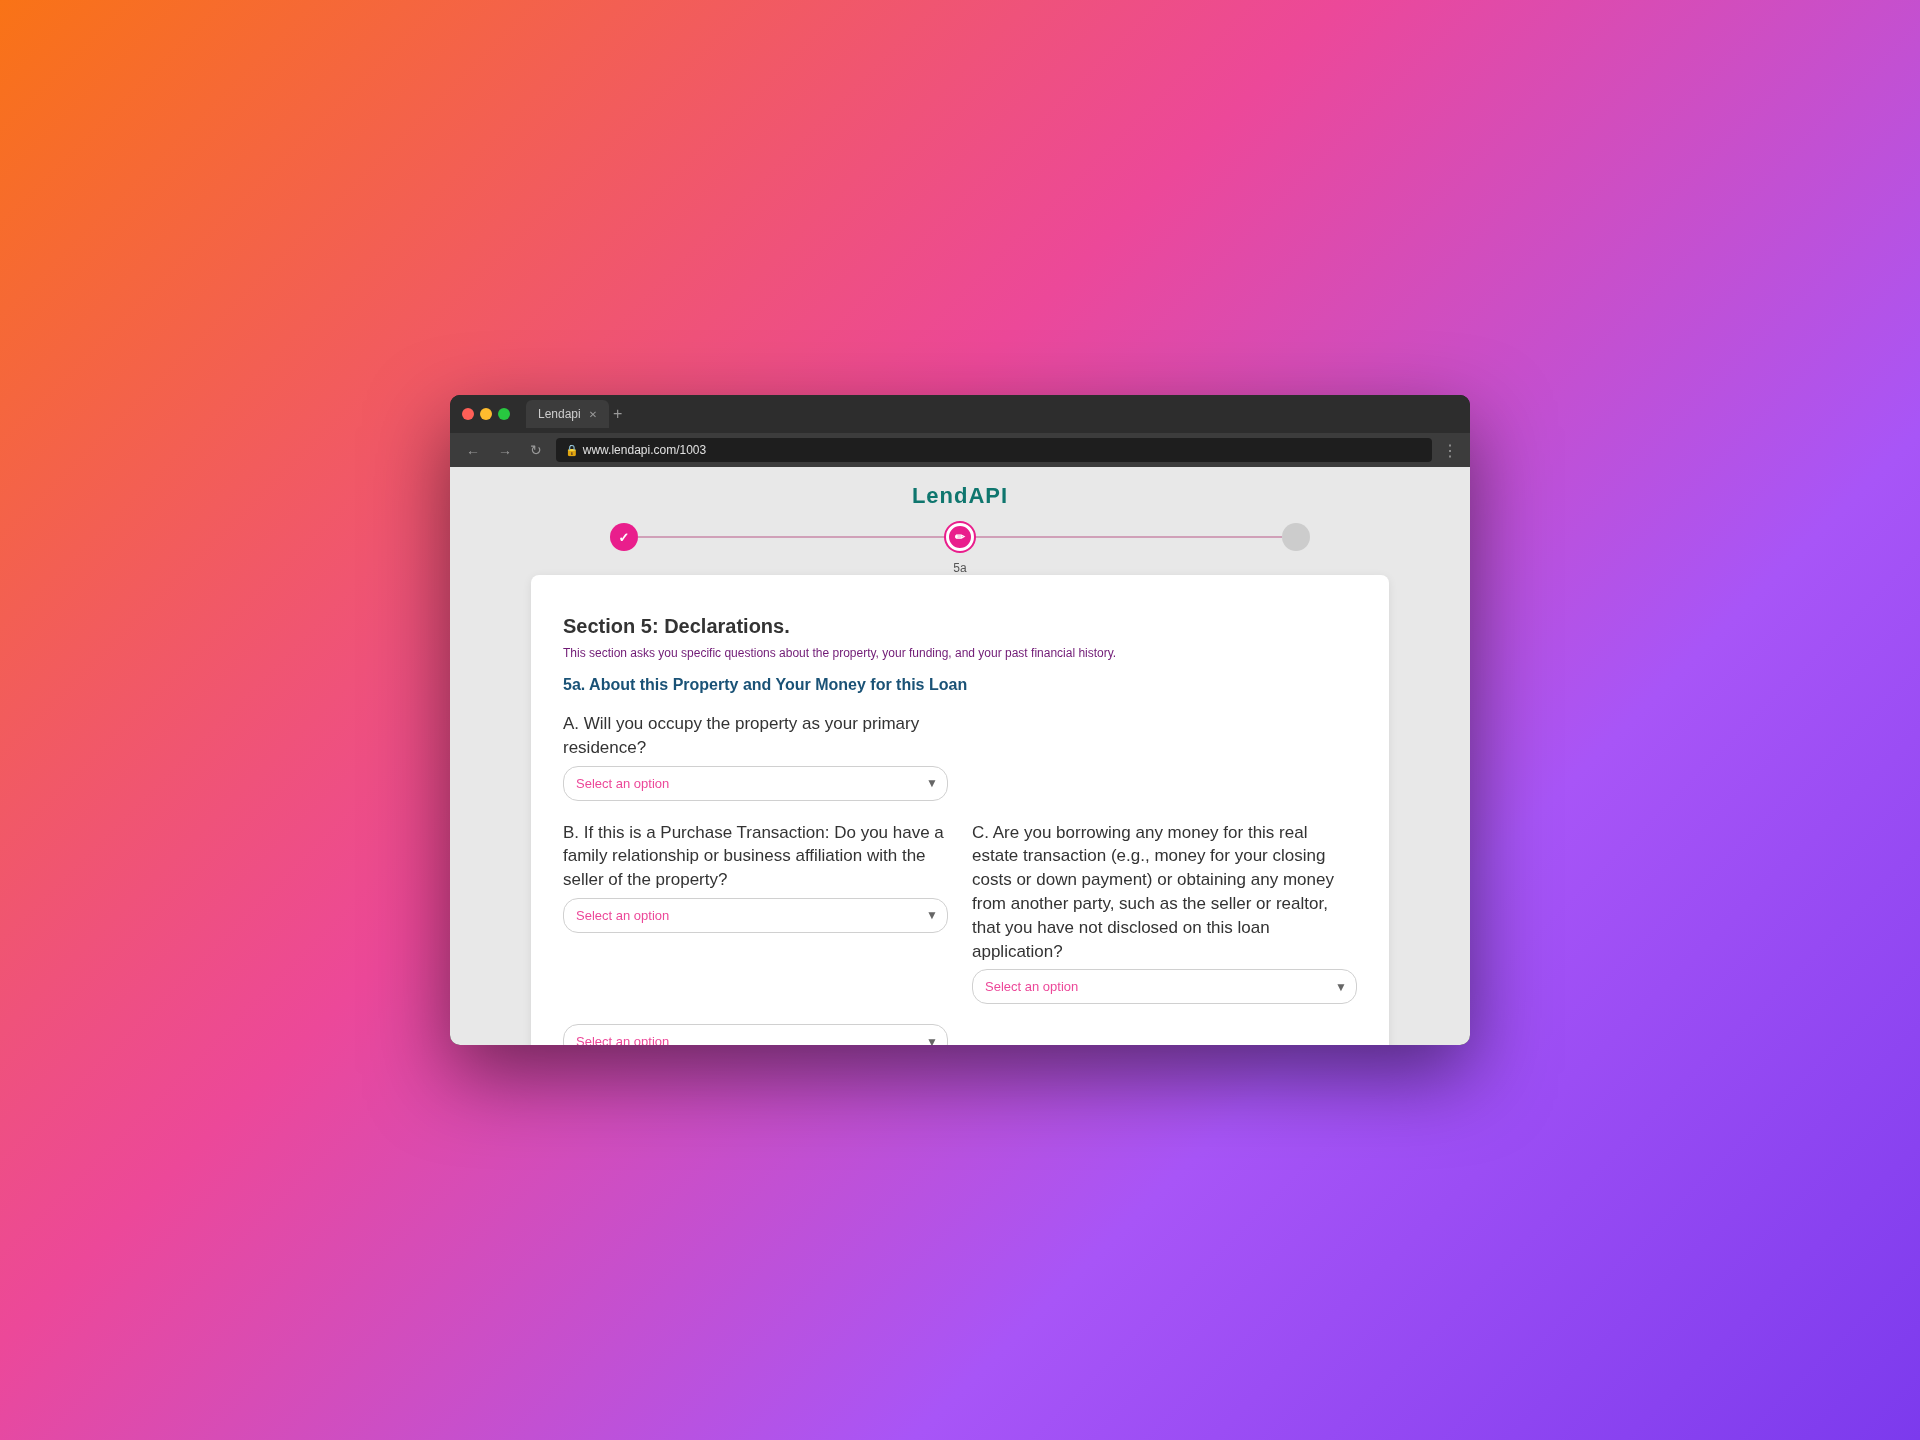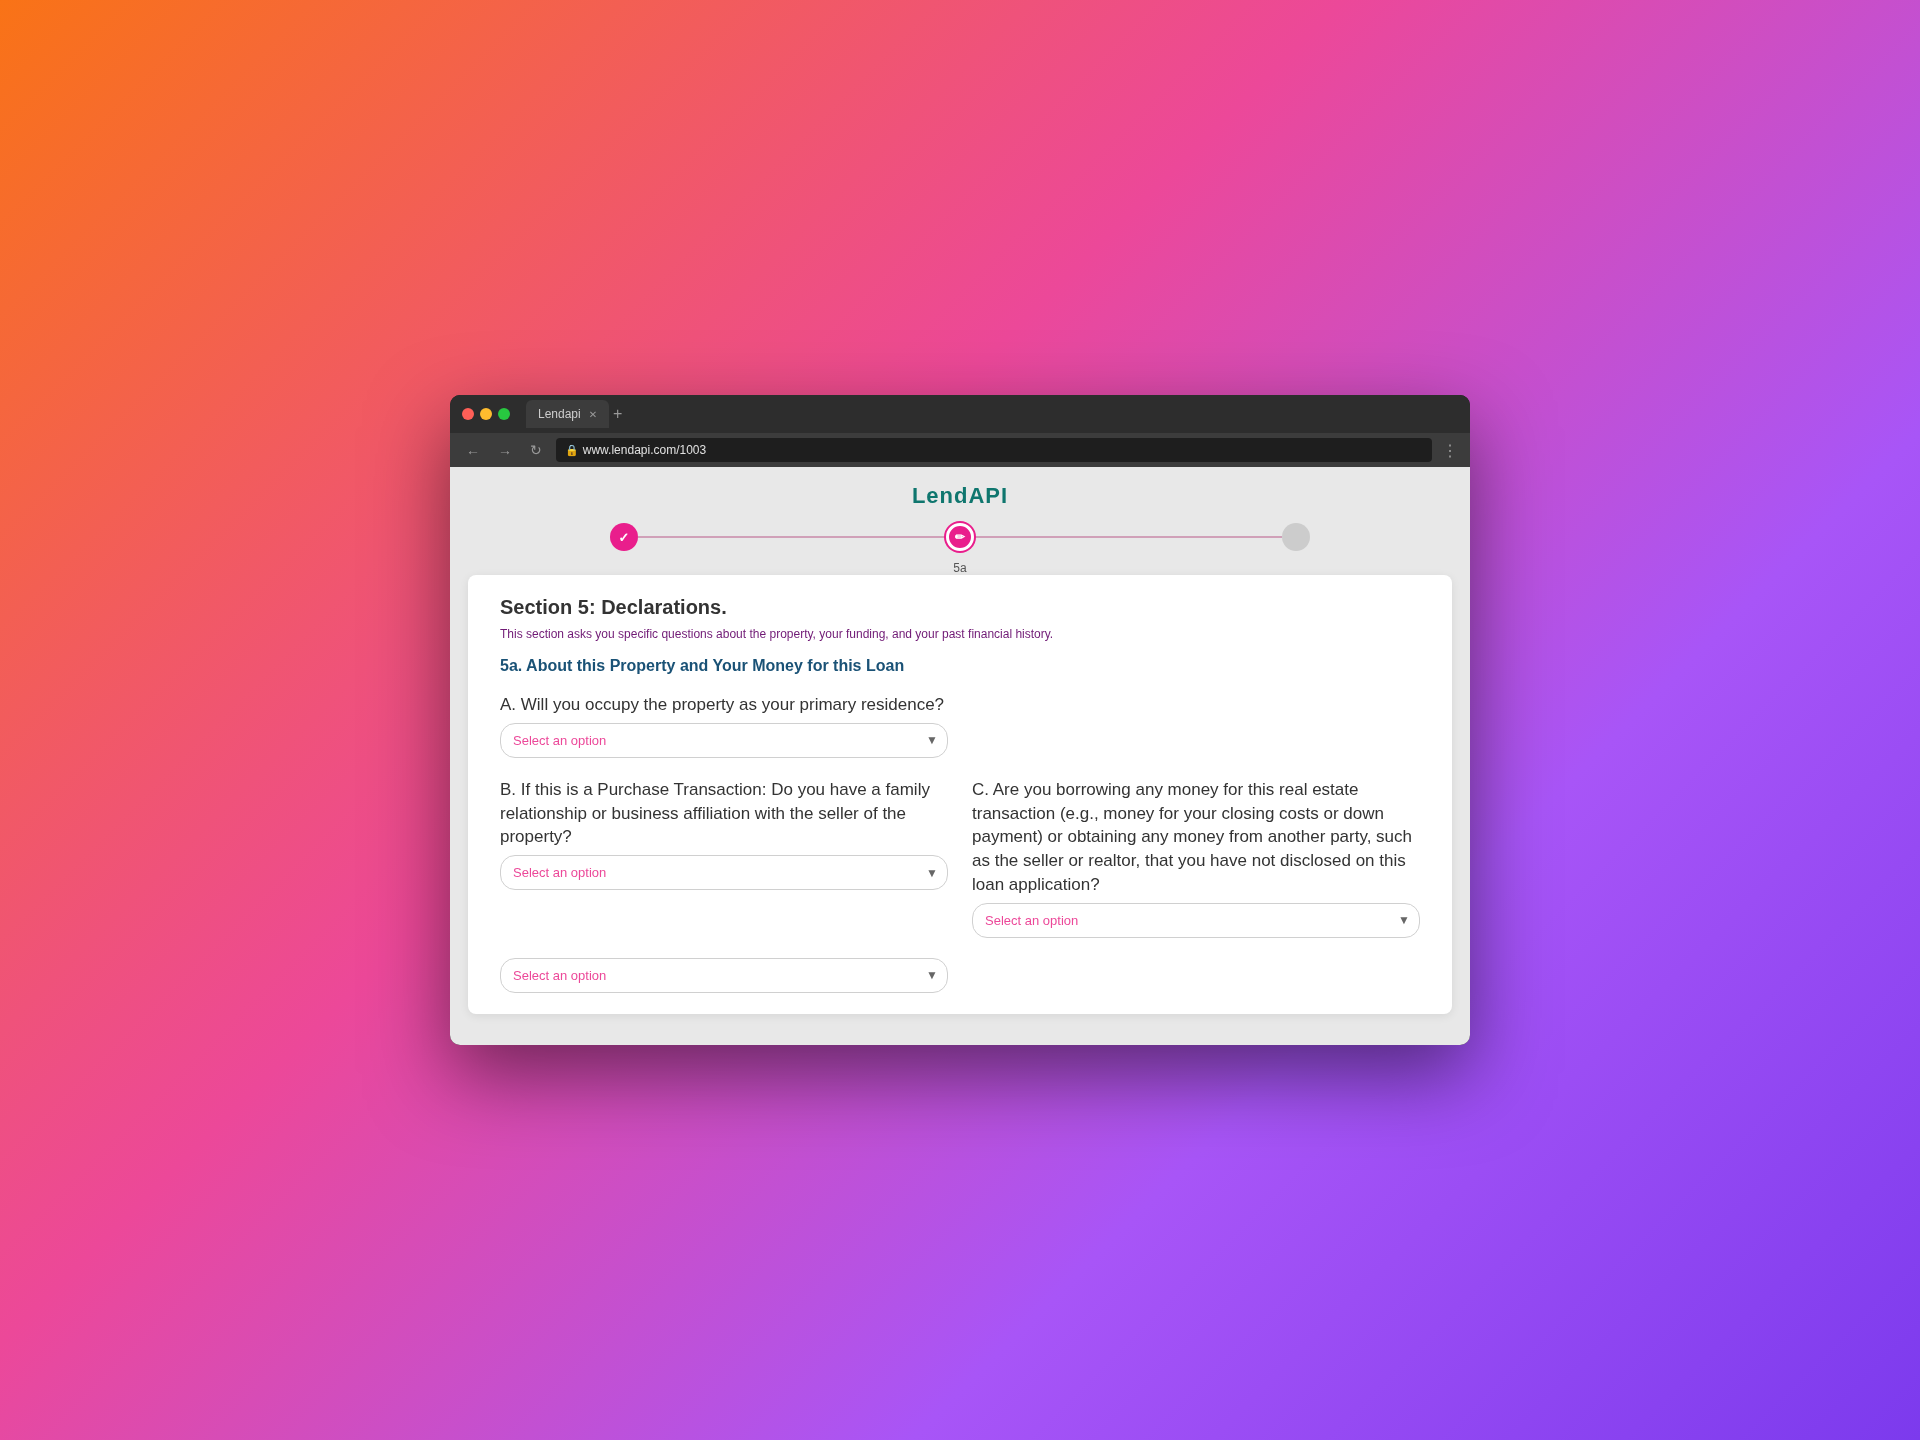--- a/index.html
+++ b/index.html
@@ -211,22 +211,22 @@
     .progress-wrapper {
       display: flex;
       flex-direction: column;
       align-items: center;
     }
 
     
     .form-card {
       background: white;
       border-radius: 8px;
-      padding: 21px 32px;
-      width: 984px;
+      padding: 40px 32px;
+      width: 858px;
       margin-bottom: 20px;
       box-shadow: 0 2px 10px rgba(0,0,0,0.08);
     }
 
     .section-title {
       font-size: 20px;
       font-weight: 600;
       color: #333;
       margin-bottom: 8px;
     }

